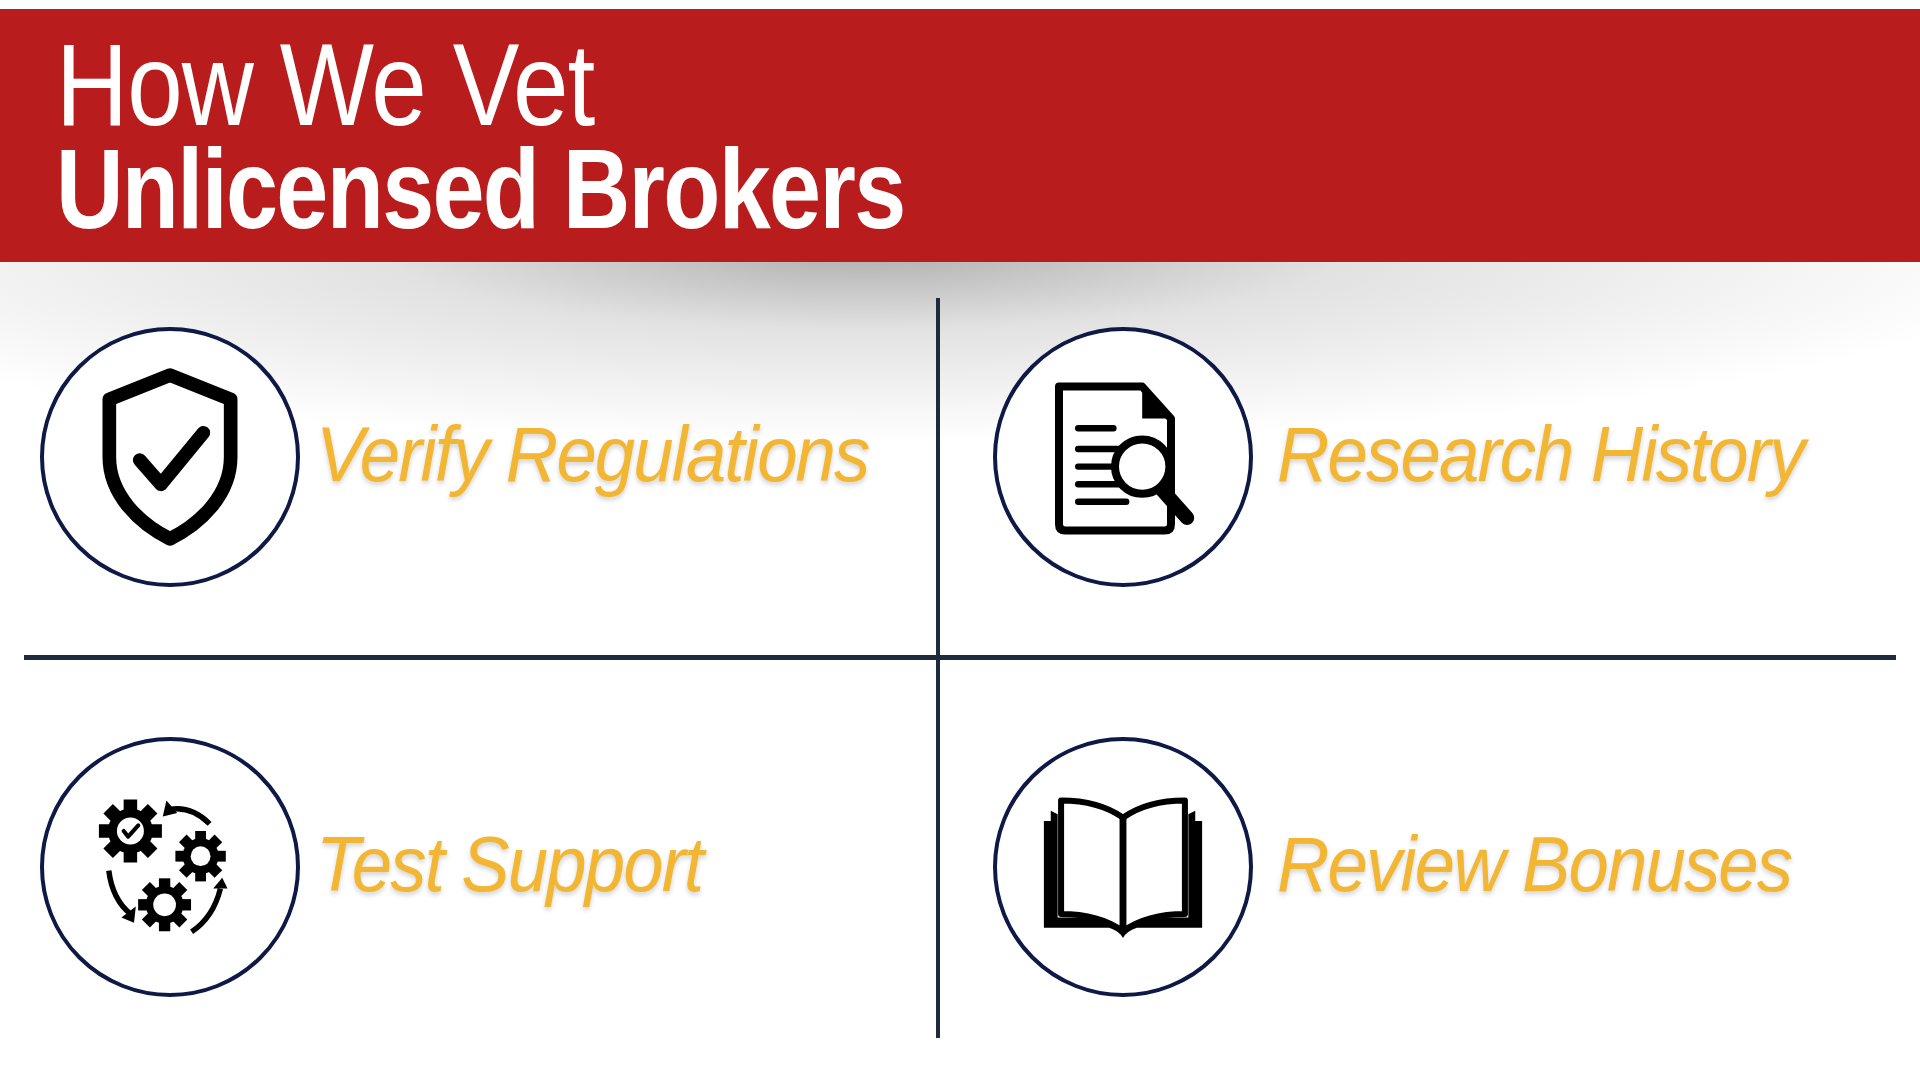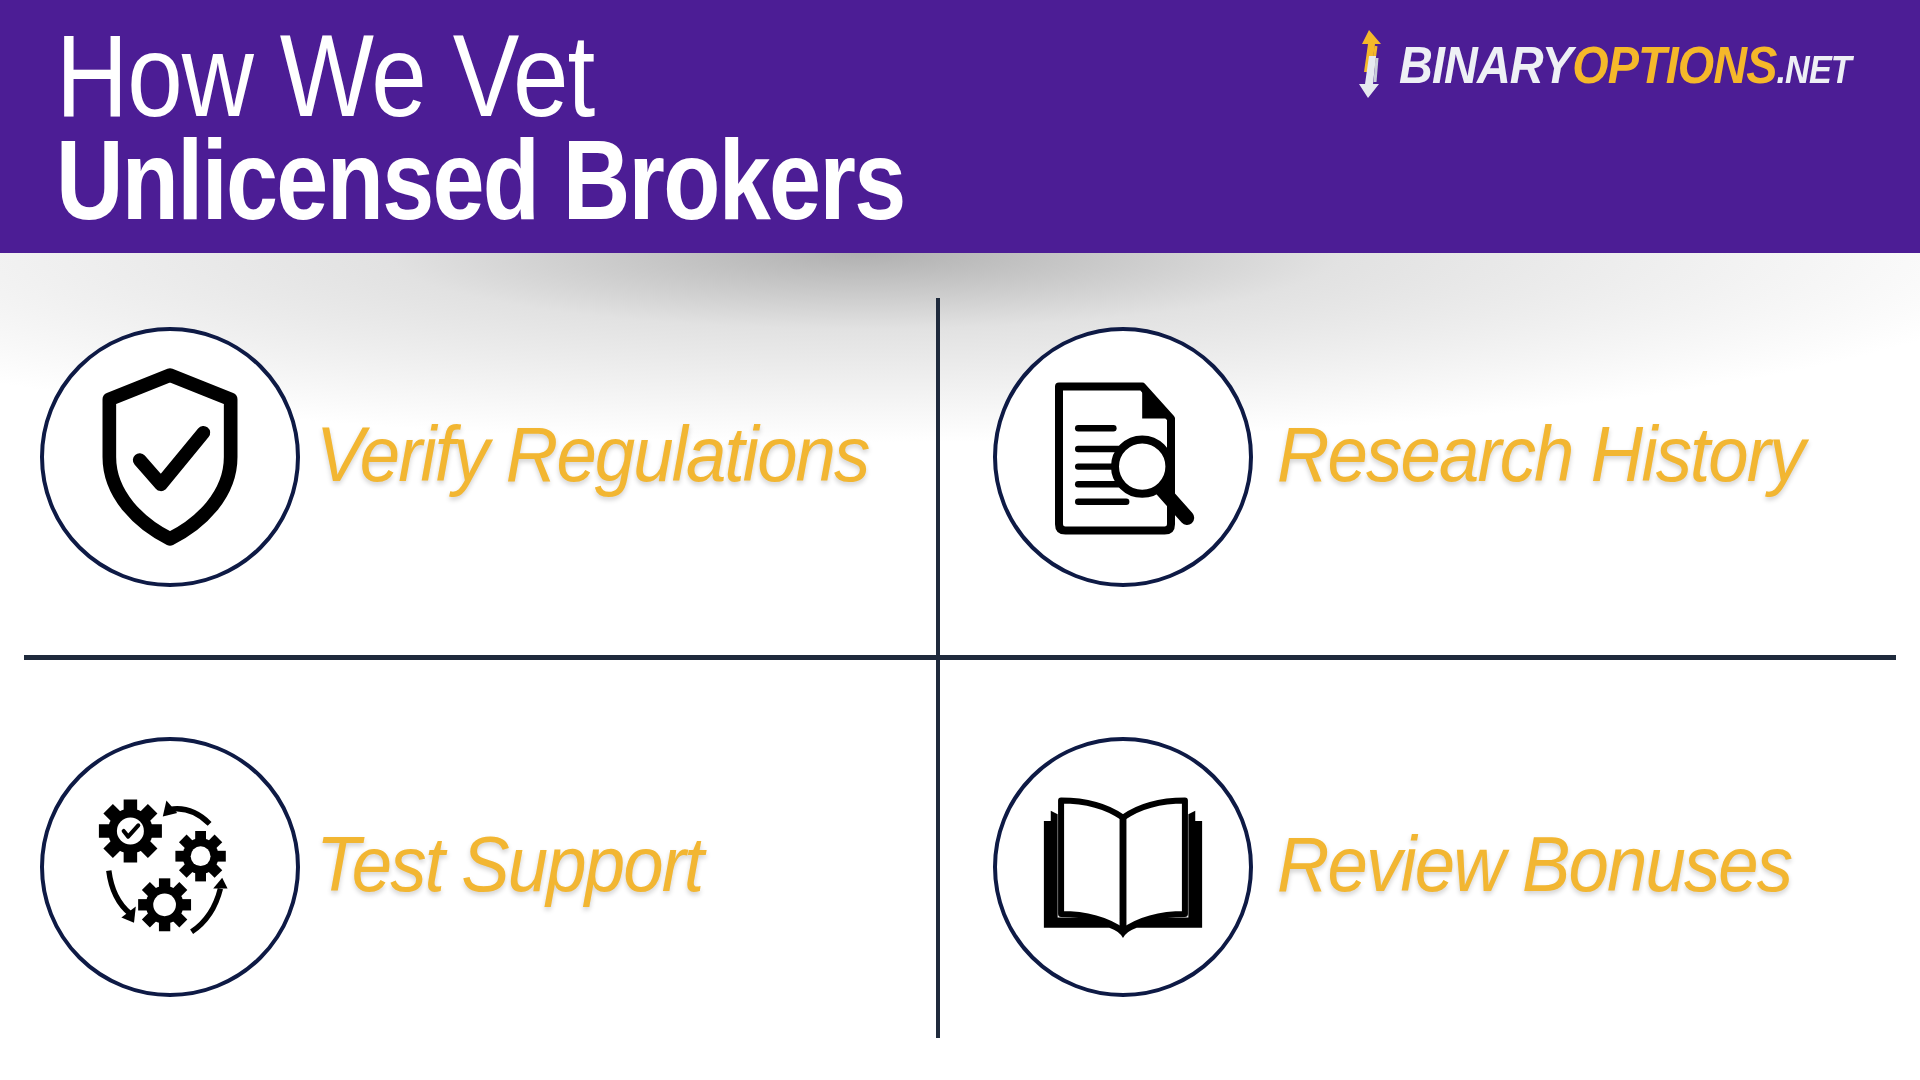--- a/index.html
+++ b/index.html
@@ -2,22 +2,22 @@
 <html><head>
 <meta charset="utf-8">
 <style>
   html, body { margin: 0; padding: 0; }
   body {
     width: 1920px; height: 1080px; position: relative; overflow: hidden;
     background: #ffffff;
     font-family: "Liberation Sans", "DejaVu Sans", sans-serif;
   }
   .header {
-    position: absolute; left: 0; top: 0; width: 1920px; height: 253px;
-    background: #4c1d95; z-index: 2;
+    position: absolute; left: 0; top: 9px; width: 1920px; height: 253px;
+    background: #b91c1c; z-index: 2;
   }
   .shadow {
     position: absolute; left: 0; top: 253px; width: 1920px; height: 190px; z-index: 1;
     background: radial-gradient(ellipse 62% 100% at 45% 0%, rgba(150,150,150,0.75) 0%, rgba(190,190,190,0.45) 40%, rgba(255,255,255,0) 100%);
   }
   .title-line {
     position: absolute; left: 56px; color: #ffffff; white-space: nowrap;
     transform-origin: left top; letter-spacing: -1px;
   }
   .title-light {
@@ -64,33 +64,20 @@
     text-shadow: 0 3px 5px rgba(0,0,0,0.18);
   }
 </style>
 </head>
 <body>
 
 <div class="header">
   <div class="title-line title-light">How We Vet</div>
   <div class="title-line title-bold">Unlicensed Brokers</div>
 
-  <div class="logo">
-    <svg class="logo-icon" viewBox="0 0 34 72" width="34" height="72">
-
-      <polygon points="14,2 26,16 20,16 16,44 9,44 13,16 7,16" fill="#f5b82a"></polygon>
-      <line x1="21" y1="18" x2="18" y2="40" stroke="#f5b82a" stroke-width="3"></line>
-
-      <polygon points="14,28 21,28 18,56 24,56 13,70 4,56 10,56" fill="#e6e9f0"></polygon>
-      <line x1="22" y1="30" x2="20" y2="54" stroke="#c9ced9" stroke-width="3"></line>
-    </svg>
-    <div class="logo-text">
-      <span class="logo-binary">BINARY</span><span class="logo-options">OPTIONS</span><span class="logo-net">.NET</span>
-    </div>
-  </div>
 </div>
 
 <div class="shadow"></div>
 
 <div class="divider-v"></div>
 <div class="divider-h"></div>
 
 <div class="item" style="left:40px; top:327px;">
   <div class="icon-circle" style="left:0; top:0;">
     <svg viewBox="0 0 100 120" width="152" height="182">

